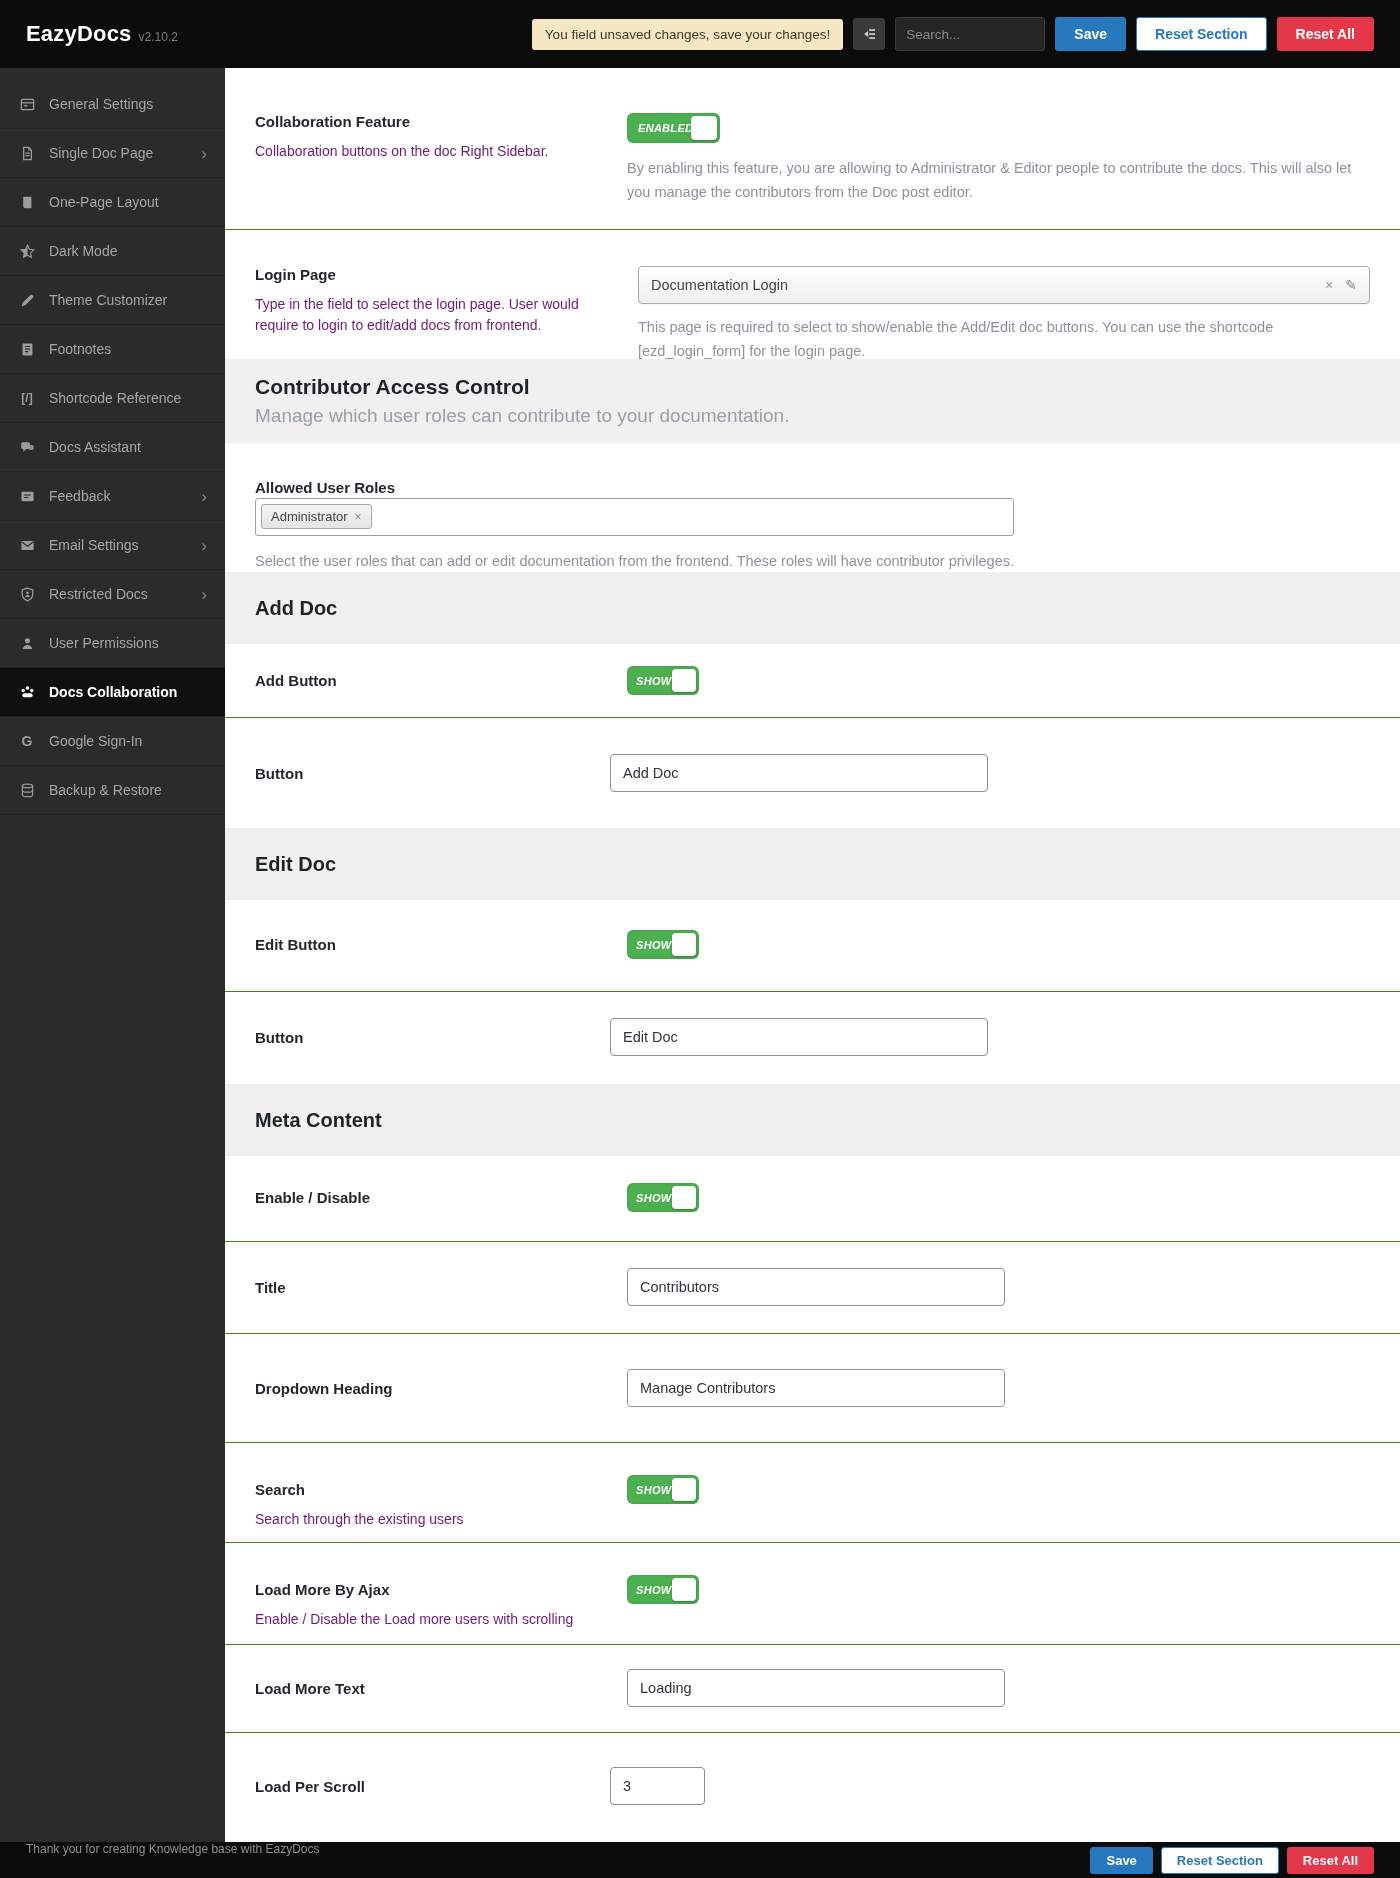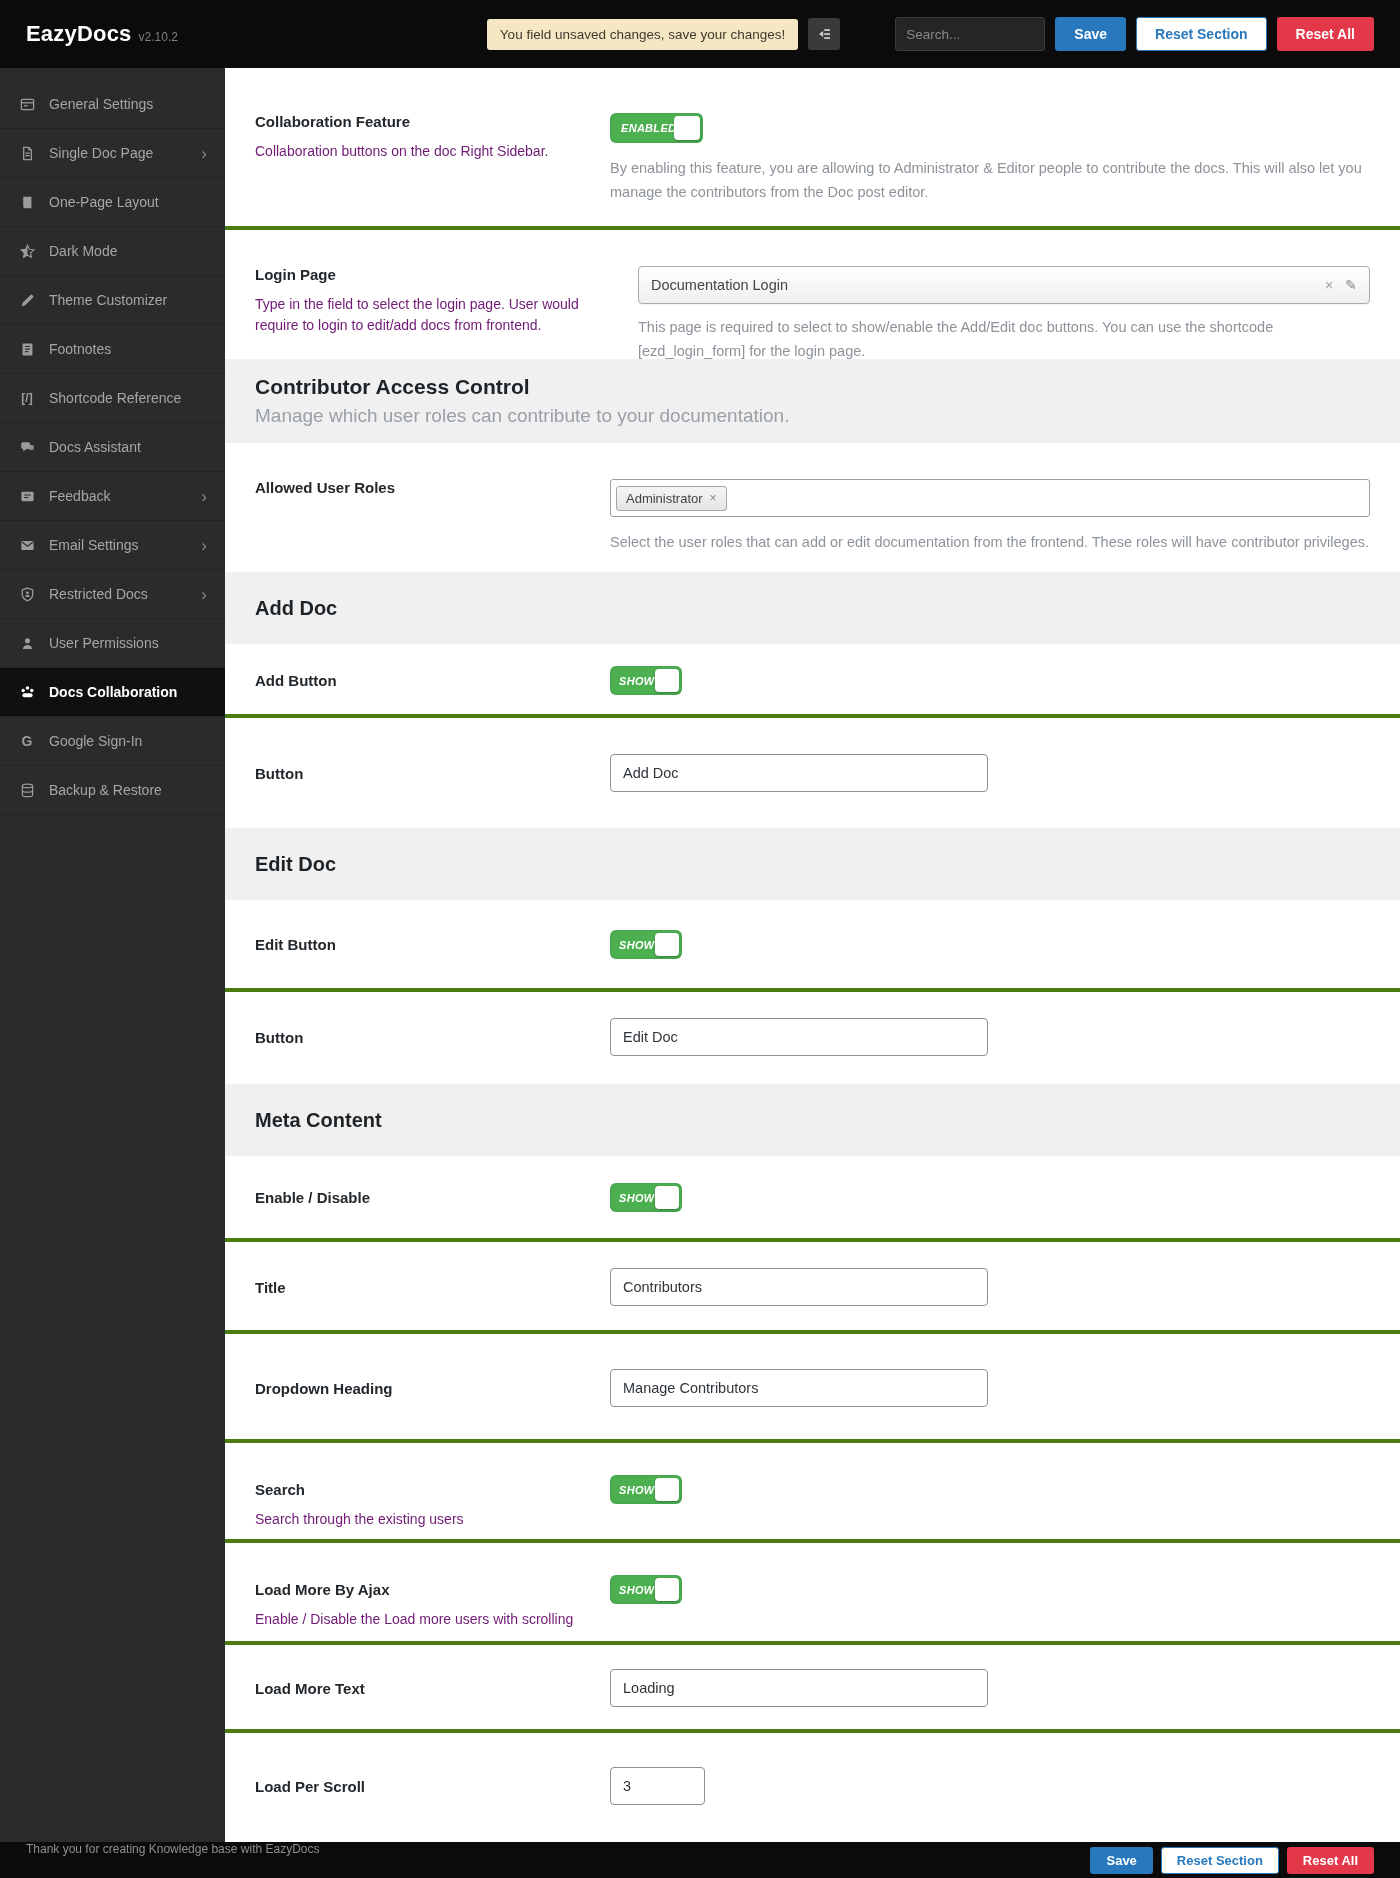--- a/index.html
+++ b/index.html
@@ -16,21 +16,21 @@
   .brand { display:flex; align-items:baseline; }
   .brand-name { font-size:22px; font-weight:700; color:#fff; letter-spacing:.2px; }
   .brand-ver { font-size:12px; color:#7f7f7f; margin-left:7px; }
   .topbar-right { margin-left:auto; display:flex; align-items:center; gap:10px; }
   .notice { background:#f5e7c3; color:#3f3a2e; font-size:13.5px; padding:8px 13px;
             border-radius:3px; white-space:nowrap; }
   .icon-btn { width:32px; height:32px; background:#3a3a3a; border:none; border-radius:3px;
               display:flex; align-items:center; justify-content:center; cursor:pointer; }
   .top-search { width:150px; height:34px; background:#252525; border:1px solid #3c3c3c;
                 border-radius:3px; color:#c9c9c9; font-size:13.5px; padding:16px 10px;
-                font-family:inherit;margin-left:45px; }
+                font-family:inherit; }
   .top-search::placeholder { color:#8a8a8a; }
   .btn { height:34px; padding:0 18px; border-radius:3px; font-size:14px; font-weight:600;
          border:1px solid transparent; display:inline-flex; align-items:center;
          cursor:pointer; font-family:inherit; white-space:nowrap; }
   .btn-blue { background:#2878bd; color:#fff; }
   .btn-outline { background:#fff; color:#2878bd; border-color:#2878bd; }
   .btn-red { background:#e2384a; color:#fff; }
 
   
   .shell { display:flex; height:1774px; flex-shrink:0; }
@@ -46,38 +46,38 @@
   .sitem.active { background:#101010; }
   .sitem.active .slabel { color:#fff; font-weight:600; }
   .sitem.active .sicon { color:#fff; }
   .sitem.active::after { content:""; position:absolute; right:-9px; top:50%;
            transform:translateY(-50%); border:9px solid transparent;
            border-left-color:#101010; z-index:5; }
 
   
   .content { flex:1; background:#fff; overflow:hidden; }
   .row { display:flex; align-items:flex-start; padding-left:30px; padding-right:30px; }
-  .div-b { border-bottom:4px solid #4d7c0f; }
+  .div-b { border-bottom:1px solid #4d7c0f;gap:17px; }
   .row-label { width:355px; flex-shrink:0; padding-right:30px; }
   .row-field { flex:1; }
   .lbl { font-size:15px; font-weight:700; color:#23282d; line-height:1.25; }
   .sub { margin-top:9px; font-size:14px; color:#701a75; line-height:1.5; }
   .desc { margin-top:14px; font-size:14.5px; color:#8d939b; line-height:1.65; }
 
   .band { background:#f0f0f1; padding:0 30px; display:flex; flex-direction:column;
           justify-content:center; }
   .band-title { font-size:20px; font-weight:700; color:#1d2327; }
   .band-sub { font-size:19px; color:#9aa0a8; margin-top:6px; }
 
   
   .r-collab { height:162px; padding-top:45px; }
   .r-login { height:129px; padding-top:36px;gap:28px; }
   .band-access { height:84px; }
   .band-access .band-title { font-size:21px; }
-  .r-roles { height:129px; padding-top:36px; }
+  .r-roles { height:129px; padding-top:36px;flex-direction:column; }
   .band-std { height:72px; }
   .r-addbtn { height:74px; padding-top:22px; }
   .r-addtext { height:110px; padding-top:36px; }
   .r-editbtn { height:92px; padding-top:30px; }
   .r-edittext { height:92px; padding-top:26px; }
   .r-enable { height:86px; padding-top:27px; }
   .r-title { height:92px; padding-top:26px; }
   .r-dropdown { height:109px; padding-top:35px; }
   .r-search { height:100px; padding-top:32px; }
   .r-ajax { height:102px; padding-top:32px; }

